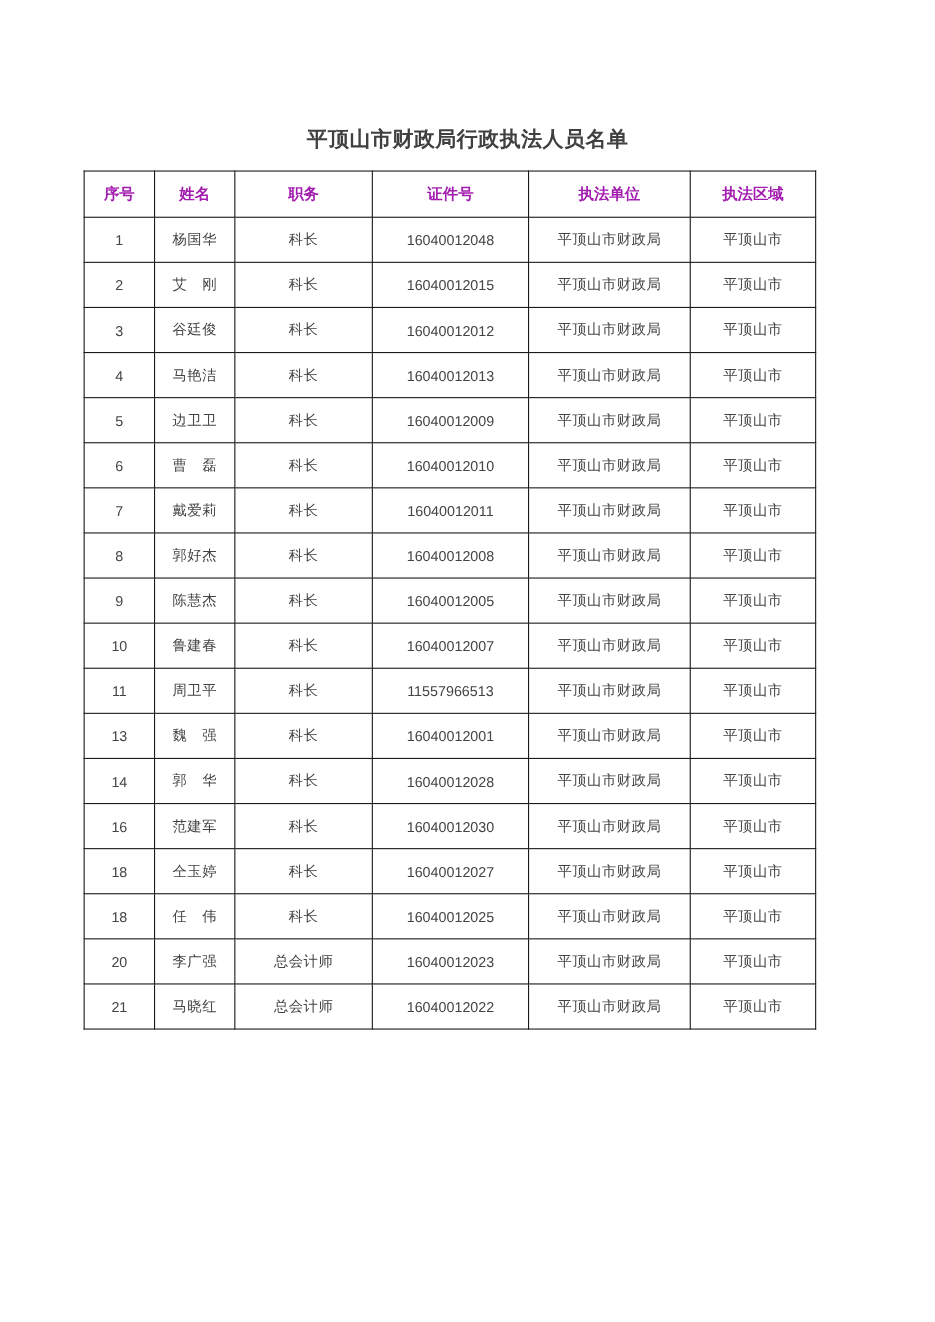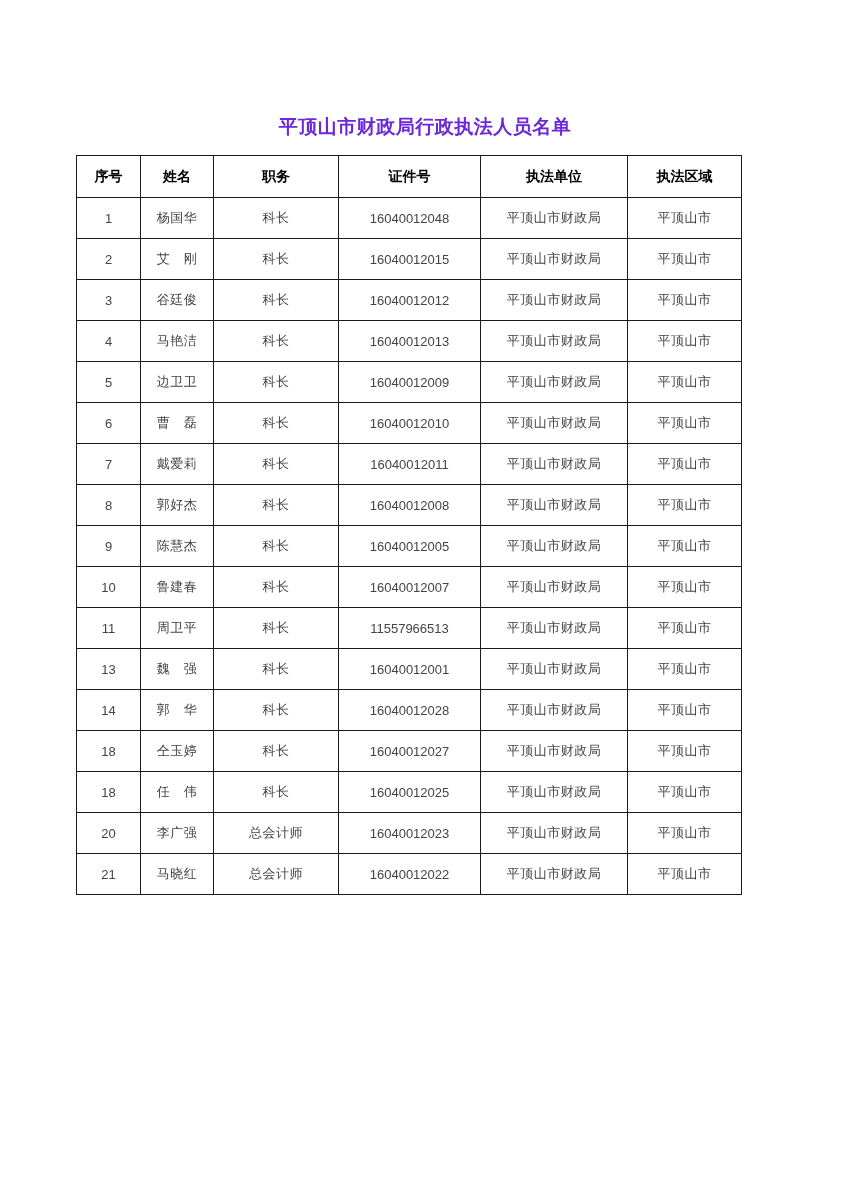--- a/index.html
+++ b/index.html
@@ -1,25 +1,25 @@
 <!DOCTYPE html>
 <html><head>
 <meta charset="utf-8">
 <style>
   html, body { margin: 0; padding: 0; background: #ffffff; }
   body { width: 850px; height: 1202px; position: relative; overflow: hidden;
          font-family: "DejaVu Serif", "Liberation Serif", serif; color: #222; }
   .title { position: absolute; top: 114px; left: 0; width: 850px; text-align: center;
-           font-size: 19px; font-weight: bold; color: #6d28d9; letter-spacing: 0.5px;
+           font-size: 19px; font-weight: bold; color: #404040; letter-spacing: 0.5px;
            font-family: "DejaVu Serif", serif; }
   table.roster { position: absolute; left: 76px; top: 155px; width: 665px;
                  border-collapse: collapse; table-layout: fixed; }
   table.roster td, table.roster th { border: 1.6px solid #1a1a1a; text-align: center;
                  vertical-align: middle; padding: 0; }
-  table.roster th { height: 41px; font-size: 14px; font-weight: bold; color: #000000;
+  table.roster th { height: 41px; font-size: 14px; font-weight: bold; color: #a21caf;
                  font-family: "DejaVu Sans", sans-serif; }
   table.roster td { height: 40px; font-size: 13px; color: #444; }
   td.c-no { font-family: "Liberation Sans", sans-serif; font-size: 14px; color: #111; }
   td.c-id { font-family: Liberation Sans, sans-serif; font-size: 14px; color: #444; }
   td.c-name, td.c-pos, td.c-unit, td.c-area { font-family: "DejaVu Sans", sans-serif; color: #555; letter-spacing: 0.5px; }
 </style>
 </head>
 <body>
 
 <div class="title">平顶山市财政局行政执法人员名单</div>
@@ -142,20 +142,28 @@
       </tr>
       <tr>
         <td class="c-no">14</td>
         <td class="c-name">郭　华</td>
         <td class="c-pos">科长</td>
         <td class="c-id">16040012028</td>
         <td class="c-unit">平顶山市财政局</td>
         <td class="c-area">平顶山市</td>
       </tr>
       <tr>
+        <td class="c-no">16</td>
+        <td class="c-name">范建军</td>
+        <td class="c-pos">科长</td>
+        <td class="c-id">16040012030</td>
+        <td class="c-unit">平顶山市财政局</td>
+        <td class="c-area">平顶山市</td>
+      </tr>
+      <tr>
         <td class="c-no">18</td>
         <td class="c-name">仝玉婷</td>
         <td class="c-pos">科长</td>
         <td class="c-id">16040012027</td>
         <td class="c-unit">平顶山市财政局</td>
         <td class="c-area">平顶山市</td>
       </tr>
       <tr>
         <td class="c-no">18</td>
         <td class="c-name">任　伟</td>

